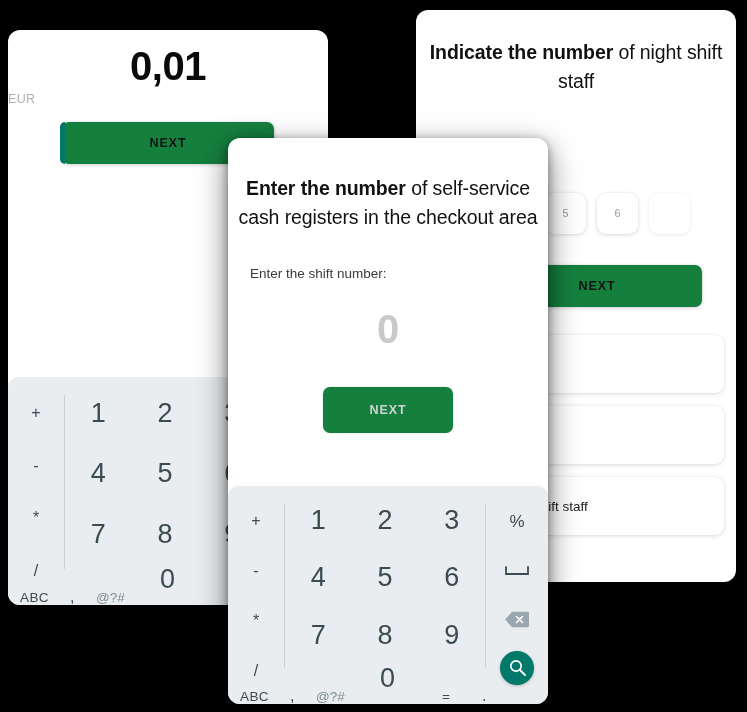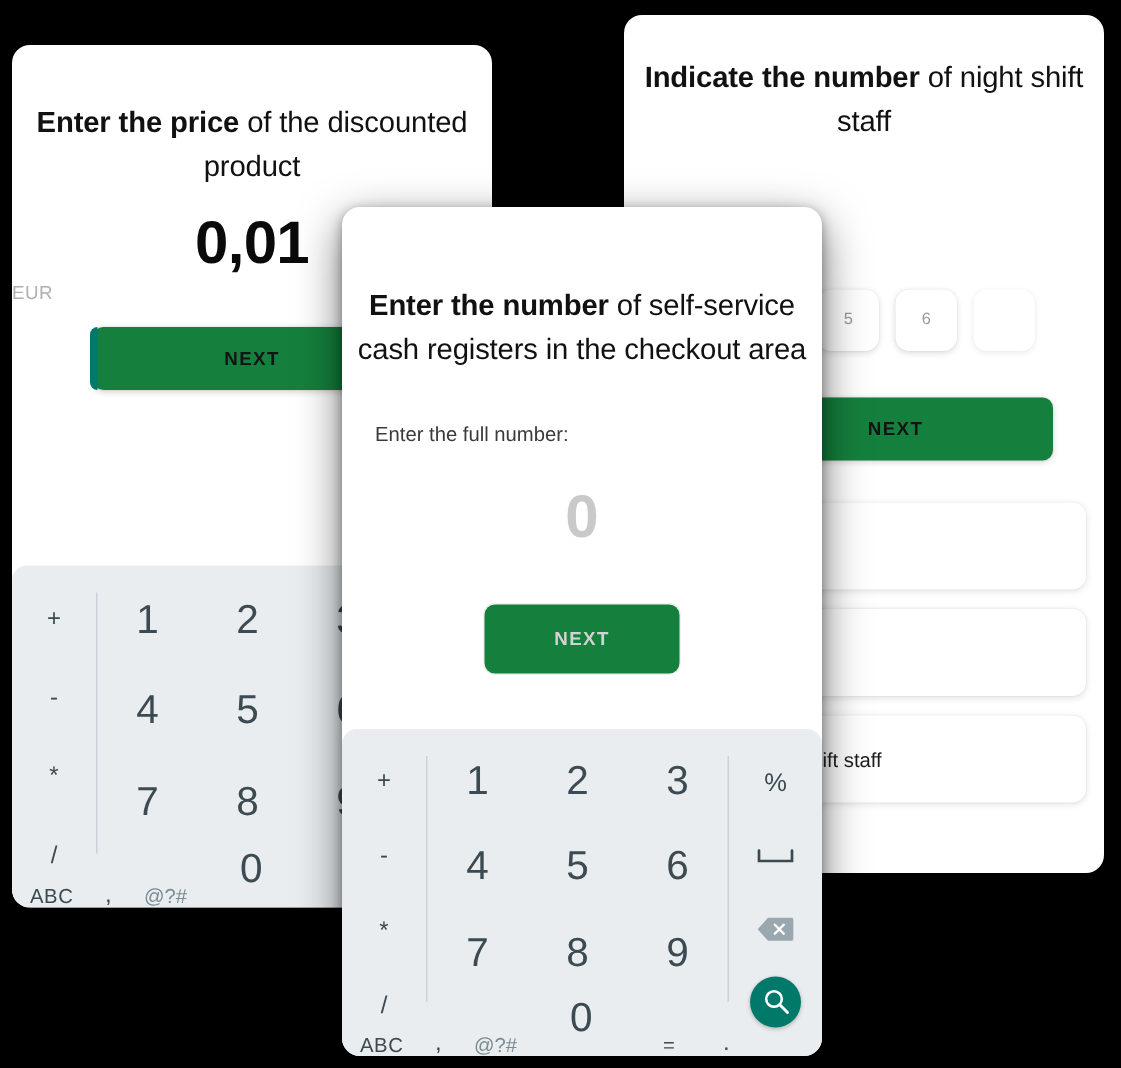--- a/index.html
+++ b/index.html
@@ -275,21 +275,21 @@
 
   
   #card-registers {
     left: 228px;
     top: 138px;
     width: 320px;
     height: 566px;
     z-index: 5;
   }
   #card-registers .card-title {
-    margin-top: 52px;
+    margin-top: 36px;
   }
   #card-registers .sub-label {
     margin: 34px 0 0 22px;
   }
   .zero-value {
     text-align: center;
     font-size: 40px;
     font-weight: 700;
     color: #c9c9c9;
     margin-top: 26px;
@@ -300,23 +300,20 @@
     width: 130px;
     height: 46px;
   }
 </style>
 </head>
 <body>
 
 <div class="stage">
 
   <div class="card" id="card-price">
-    <div class="card-title">
-      <b>Enter the price</b><span> of the discounted product</span>
-    </div>
 
     <div class="price-value">0,01</div>
     <div class="price-currency">EUR</div>
 
     <div class="next-btn accent">NEXT</div>
 
     <div class="keyboard" style="height:228px;">
       <div class="kb-col-ops">
         <span class="kb-op">+</span>
         <span class="kb-op">-</span>
@@ -374,21 +371,21 @@
       <div class="qitem">oyees on shift?</div>
       <div class="qitem">number of day shift staff</div>
     </div>
   </div>
 
   <div class="card" id="card-registers">
     <div class="card-title">
       <b>Enter the number</b><span> of self-service cash registers in the checkout area</span>
     </div>
 
-    <div class="sub-label">Enter the full number:</div>
+    <div class="sub-label">Enter the shift number:</div>
     <div class="zero-value">0</div>
 
     <div class="next-btn disabled">NEXT</div>
 
     <div class="keyboard" style="height:218px;">
       <div class="kb-col-ops">
         <span class="kb-op">+</span>
         <span class="kb-op">-</span>
         <span class="kb-op">*</span>
         <span class="kb-op">/</span>

